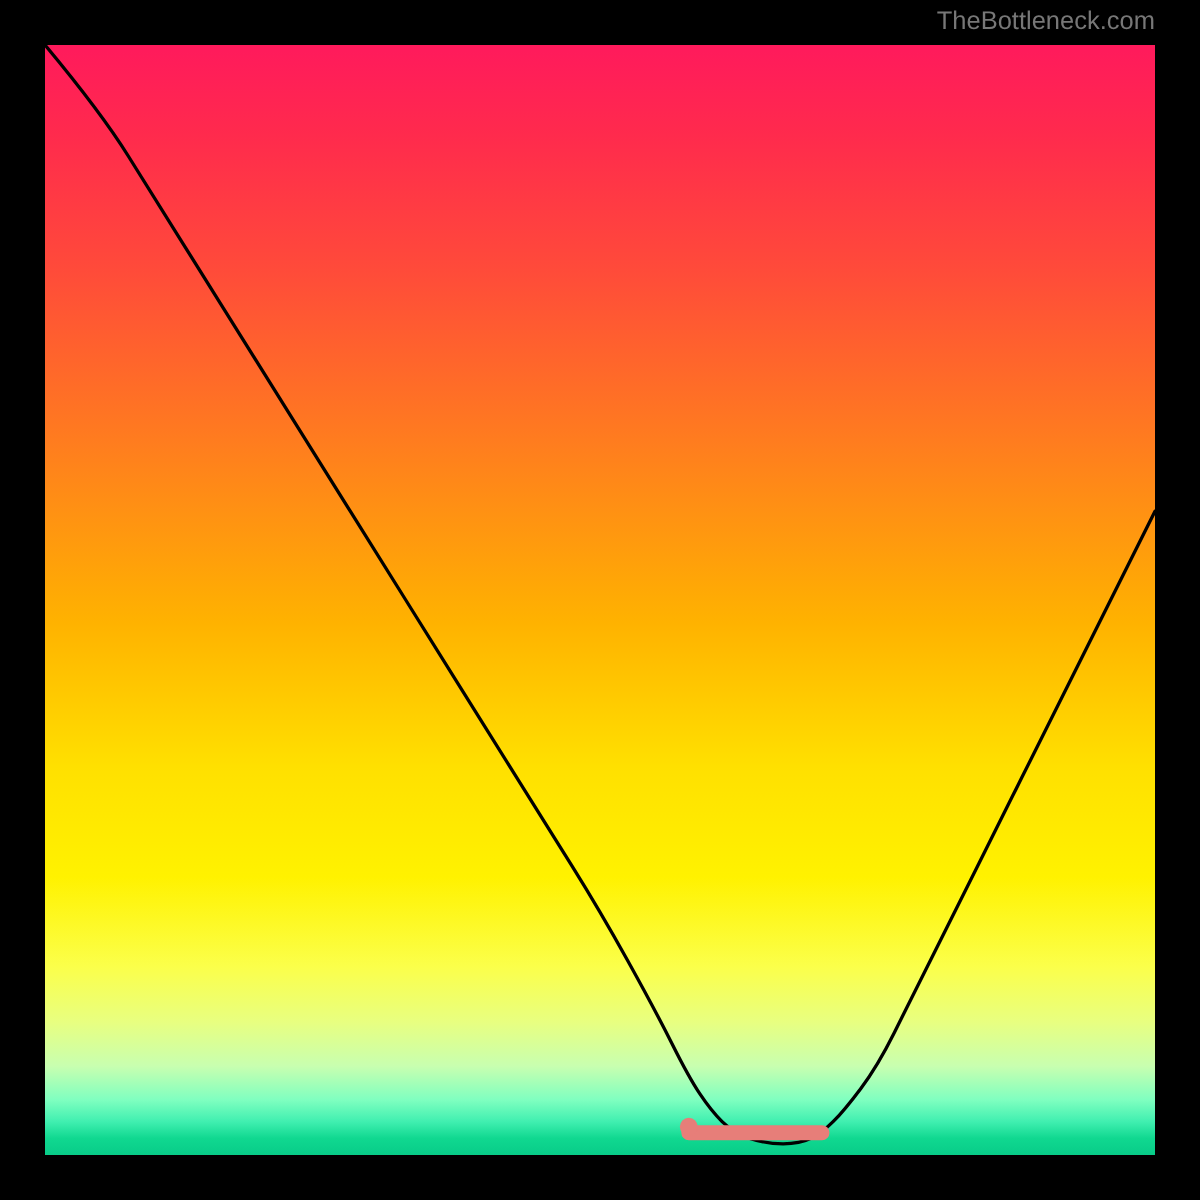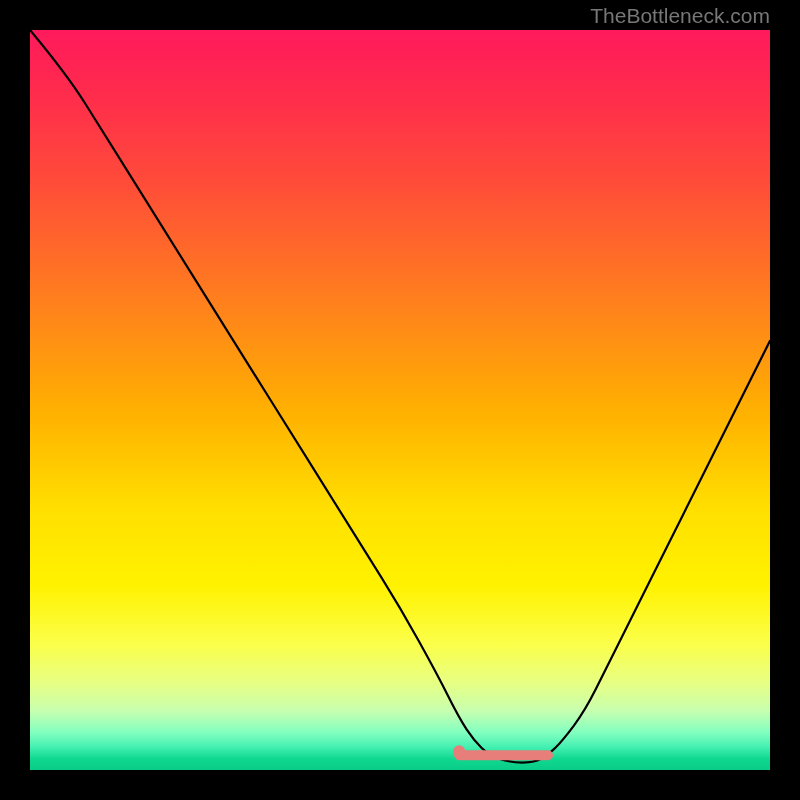--- a/index.html
+++ b/index.html
@@ -37,21 +37,21 @@
       #40efb0 97%,
       #10d890 98.5%,
       #08cc88 100%);
   }
   .attrib {
     position: absolute;
     top: 4px;
     right: 30px;
     color: #777;
     font-family: Arial, Helvetica, sans-serif;
-    font-size: 21px;
+    font-size: 17px;
     font-weight: 500;
   }
   svg.curve {
     position: absolute;
     left: 0;
     top: 0;
     width: 740px;
     height: 740px;
   }
 </style>

